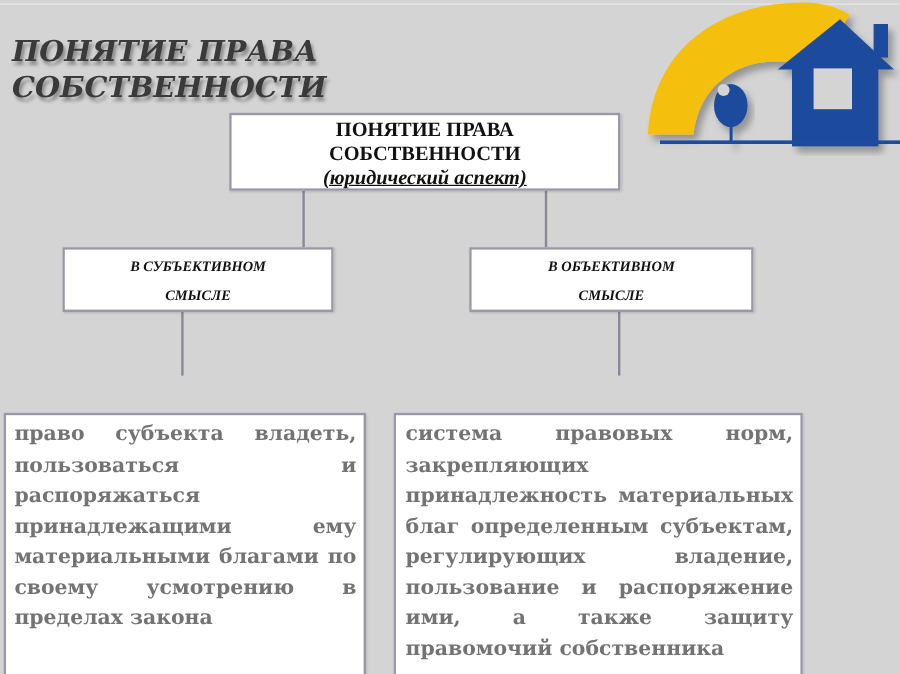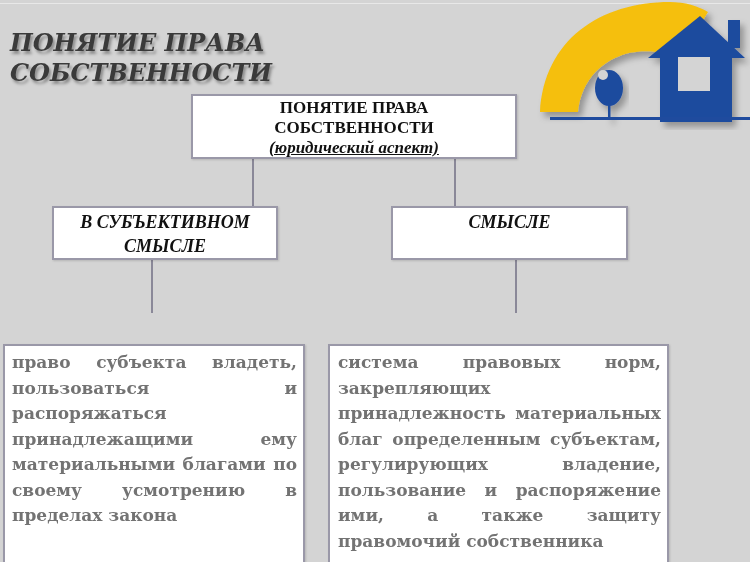--- a/index.html
+++ b/index.html
@@ -18,21 +18,21 @@
   }
   .box {
     position: absolute; background: #ffffff;
     border: 2px solid #9a98a8; box-sizing: border-box;
     box-shadow: 1px 1px 2px rgba(0,0,0,0.15);
   }
   .box-top { left: 191px; top: 94px; width: 326px; height: 65px; text-align: center;
     font-family: "Liberation Serif", serif; font-weight: bold; font-size: 17px; line-height: 20px; color: #111; padding-top: 2px; }
   .box-top .sub { font-style: italic; text-decoration: underline; }
   .box-mid { top: 206px; height: 54px; text-align: center;
-    font-family: "Liberation Serif", serif; font-weight: bold; font-style: italic; font-size: 18px; line-height: 24px; color: #111; padding-top: 2px; }
+    font-family: "Liberation Serif", serif; font-weight: bold; font-style: italic; font-size: 12px; line-height: 24px; color: #111; padding-top: 2px; }
   .box-left-mid { left: 52px; width: 226px; }
   .box-right-mid { left: 391px; width: 237px; }
   .box-bottom { top: 313px; padding: 4px 6px 0 7px;
     font-family: "DejaVu Serif", serif; font-weight: bold; font-size: 17px; line-height: 25.5px; color: #737373;
     text-align: justify; margin-top: 31px; }
   .box-left-bottom { left: 3px; width: 302px; height: 231px; }
   .box-right-bottom { left: 328px; width: 341px; height: 252px; padding-left: 8px; padding-right: 6px; }
   .line { position: absolute; width: 2px; background: #8a8898; }
   .logo { position: absolute; left: 530px; top: 0px; width: 220px; height: 130px; }
 </style>
@@ -81,20 +81,21 @@
   <div>СОБСТВЕННОСТИ</div>
   <div class="sub">(юридический аспект)</div>
 </div>
 
 <div class="box box-mid box-left-mid">
   <div>В СУБЪЕКТИВНОМ</div>
   <div>СМЫСЛЕ</div>
 </div>
 
 <div class="box box-mid box-right-mid">
+  <div>В ОБЪЕКТИВНОМ</div>
   <div>СМЫСЛЕ</div>
 </div>
 
 <div class="box box-bottom box-left-bottom">
   <div>право субъекта владеть, пользоваться и распоряжаться принадлежащими ему материальными благами по своему усмотрению в пределах закона</div>
 </div>
 
 <div class="box box-bottom box-right-bottom">
   <div>система правовых норм, закрепляющих принадлежность материальных благ определенным субъектам, регулирующих владение, пользование и распоряжение ими, а также защиту правомочий собственника</div>
 </div>

